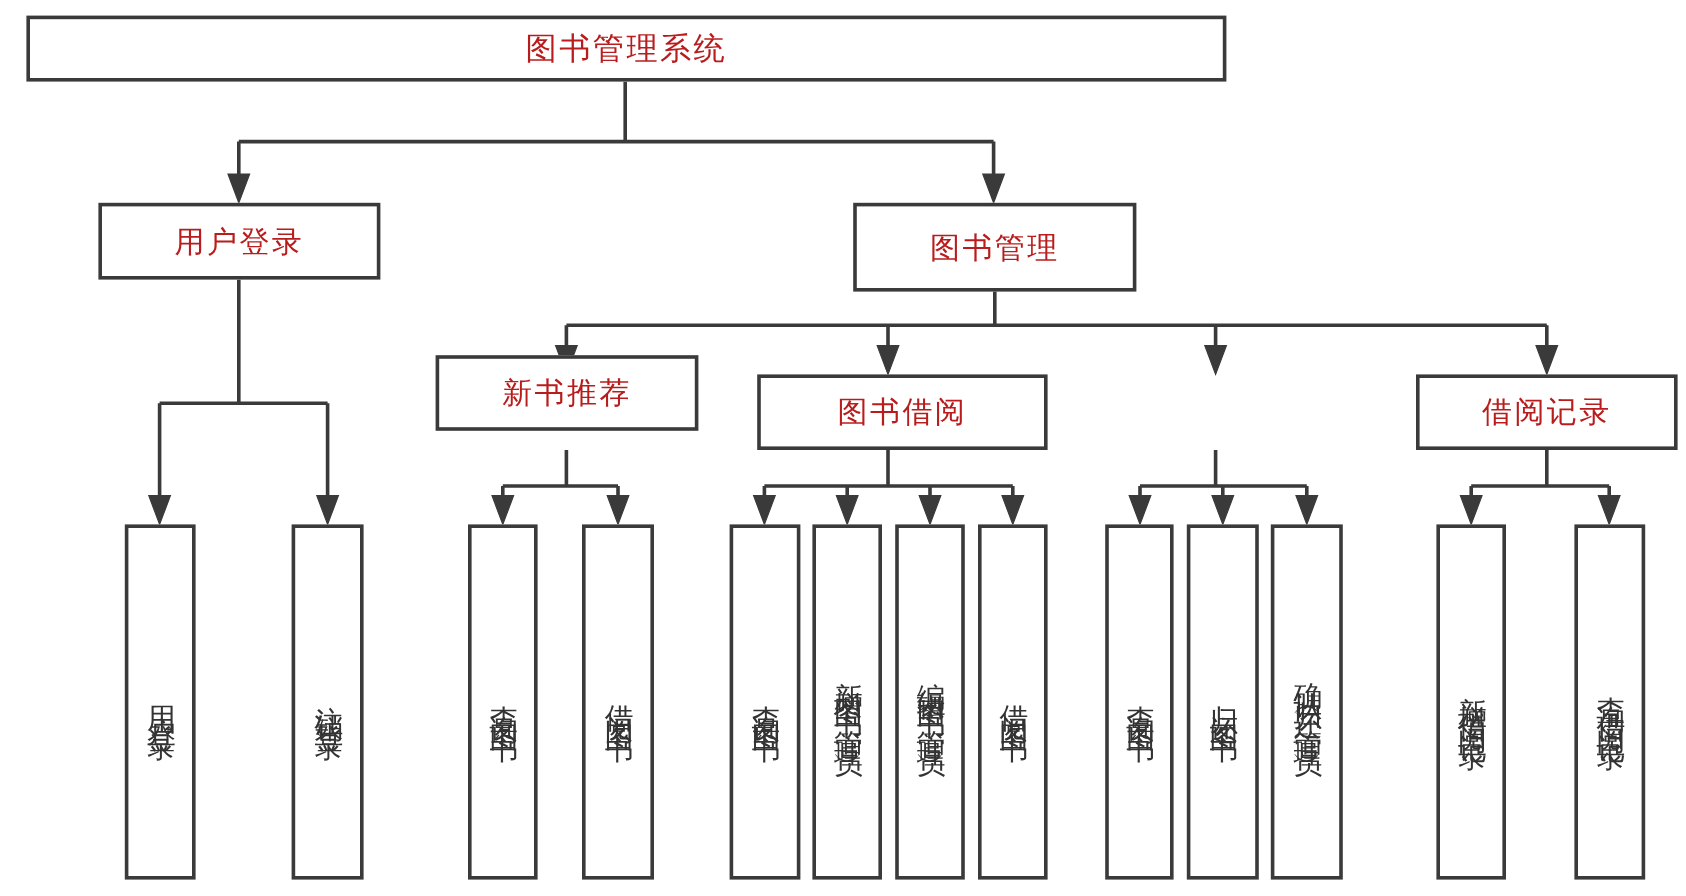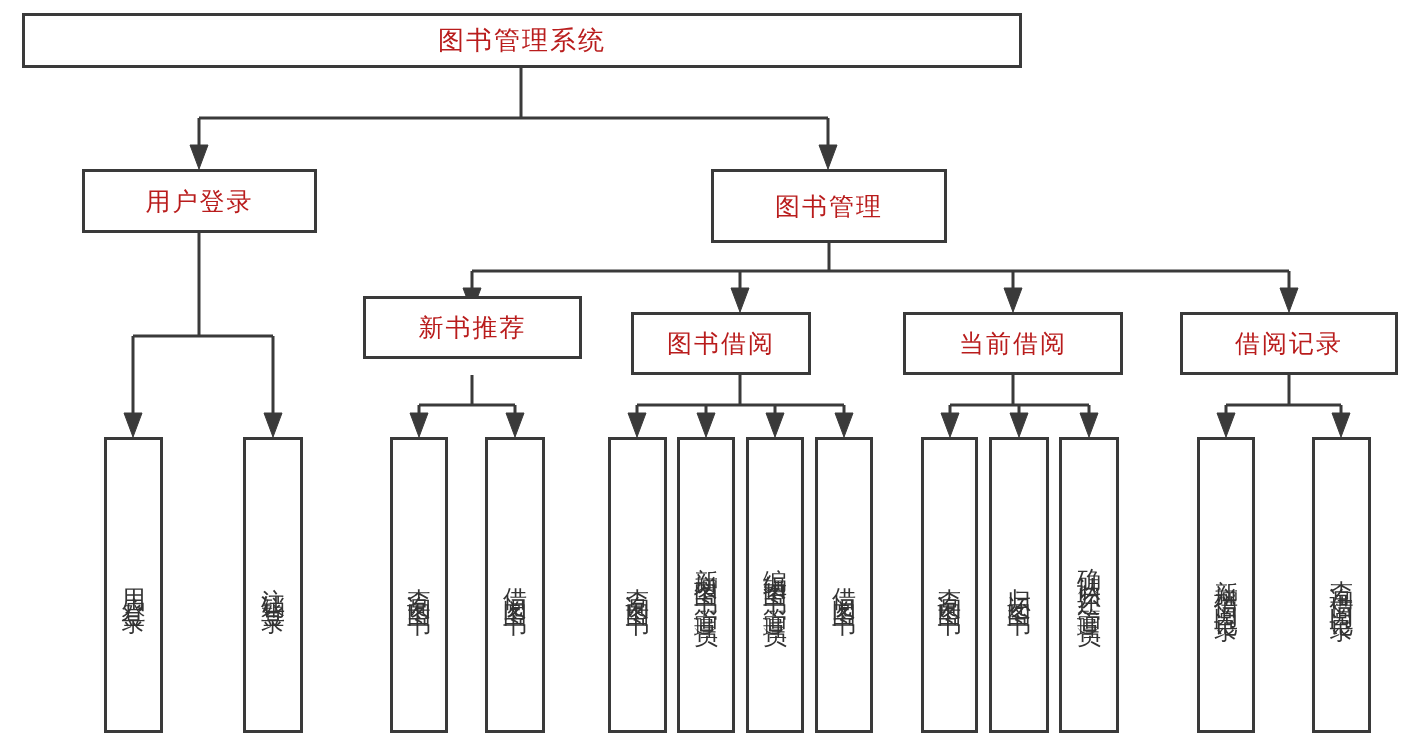--- a/index.html
+++ b/index.html
@@ -114,22 +114,21 @@
       <use href="#ah" x="1341" y="437"></use>
     </g>
   </svg>
 
   <div class="hnode title" style="left:22px; top:13px; width:1000px; height:55px;">图书管理系统</div>
 
   <div class="hnode" style="left:82px; top:169px; width:235px; height:64px;">用户登录</div>
   <div class="hnode" style="left:711px; top:169px; width:236px; height:74px;">图书管理</div>
 
   <div class="hnode" style="left:363px; top:296px; width:219px; height:63px;">新书推荐</div>
-  <div class="hnode" style="left:631px; top:312px; width:180px; height:63px;text-align:center;">图书借阅</div>
-  <div class="hnode" style="left:903px; top:312px; width:220px; height:63px;">当前借阅</div>
+  <div class="hnode" style="left:631px; top:312px; width:242px; height:63px;text-align:center;">图书借阅</div>
   <div class="hnode" style="left:1180px; top:312px; width:218px; height:63px;">借阅记录</div>
 
   <div class="vnode" style="left:104px; top:437px; width:59px; height:296px;">用户登录</div>
   <div class="vnode" style="left:243px; top:437px; width:60px; height:296px;">注销登录</div>
 
   <div class="vnode" style="left:390px; top:437px; width:58px; height:296px;">查询图书</div>
   <div class="vnode" style="left:485px; top:437px; width:60px; height:296px;">借阅图书</div>
 
   <div class="vnode" style="left:608px; top:437px; width:59px; height:296px;">查询图书</div>
   <div class="vnode" style="left:677px; top:437px; width:58px; height:296px;">新增图书（管理员）</div>

